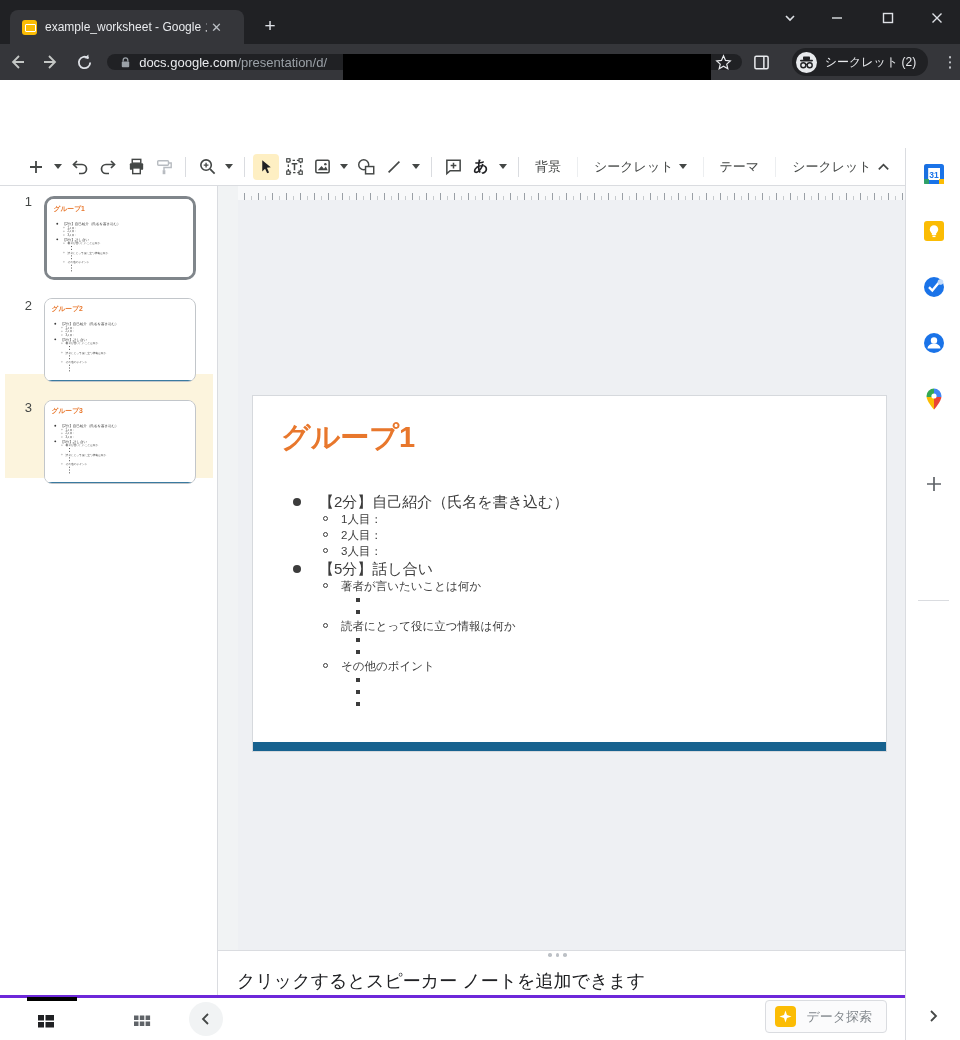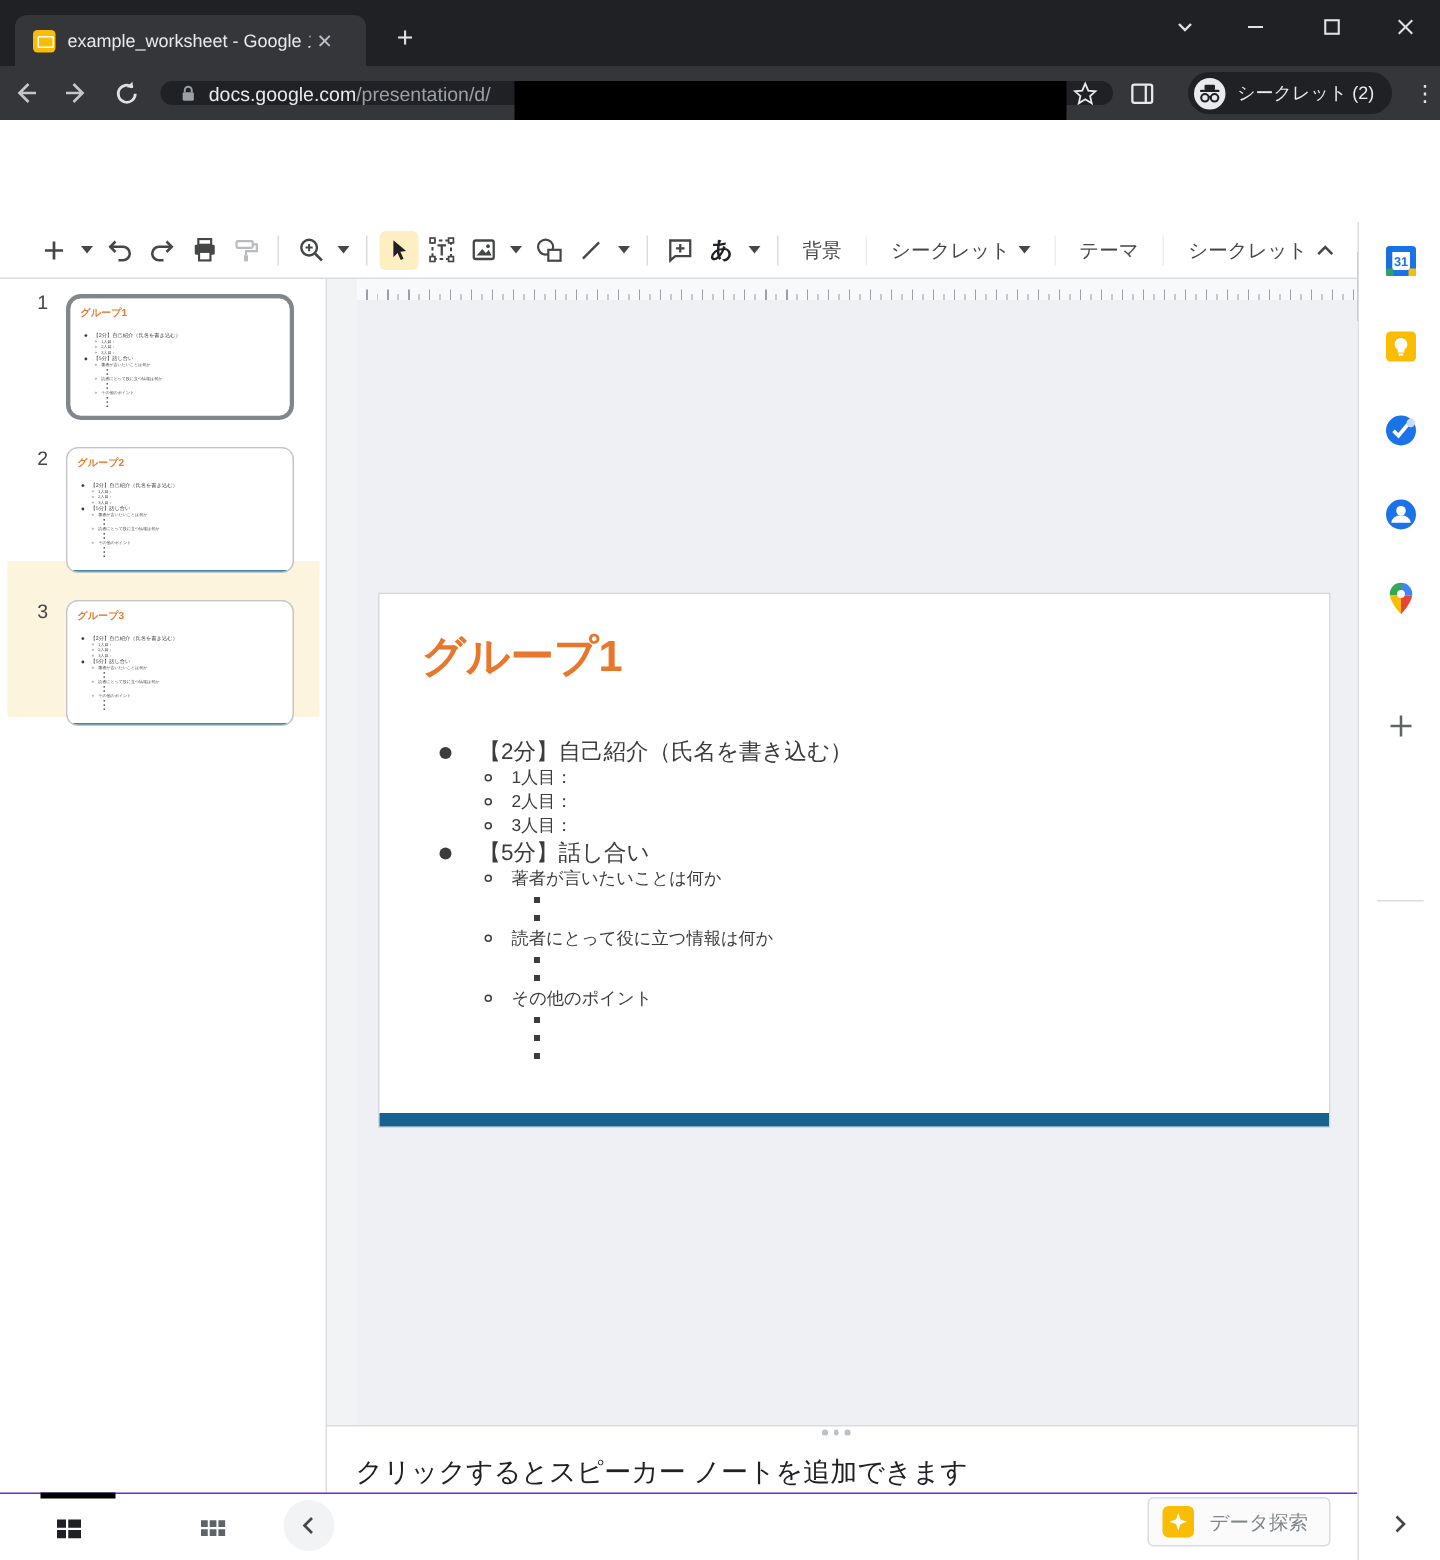--- a/index.html
+++ b/index.html
@@ -94,21 +94,21 @@
   .bl3 .mark { width:4px; height:4px; background:#3c3c3c; margin:4px 0 0 0; flex:none; }
   .s-bar { position:absolute; left:0; right:0; bottom:0; height:9px; background:#17628f; }
 
   
   #notes { left:218px; top:950px; width:687px; height:45px; background:#fff; border-top:1px solid #dadce0; }
   #notes-handle { position:absolute; left:330px; top:2px; display:flex; gap:4px; }
   #notes-handle i { width:3.5px; height:3.5px; border-radius:50%; background:#bdc1c6; }
   #notes-text { position:absolute; left:19px; top:18px; font-size:18px; color:#202124; white-space:nowrap; }
 
   
-  #bottom-bar { left:0; top:995px; width:905px; height:45px; background:#fff; border-top:1px solid #6d28d9; }
+  #bottom-bar { left:0; top:995px; width:905px; height:45px; background:#fff; border-top:3px solid #6d28d9; }
   #view-indicator { position:absolute; left:27px; top:-1px; width:50px; height:4px; background:#000; }
   .bview { position:absolute; top:10px; width:26px; height:26px; display:flex; align-items:center; justify-content:center; }
   #chev-left-btn { position:absolute; left:189px; top:4px; width:34px; height:34px; border-radius:50%; background:#f1f3f4; display:flex; align-items:center; justify-content:center; }
   #explore-btn { position:absolute; right:18px; top:2px; height:33px; background:#fbfbfc; border:1px solid #dadce0; border-radius:4px; display:flex; align-items:center; gap:10px; padding:0 14px 0 9px; }
   #explore-ic { width:21px; height:21px; background:#fbbc04; border-radius:4px; display:flex; align-items:center; justify-content:center; }
   #explore-label { font-size:13px; color:#80868b; white-space:nowrap; }
 
   
   #right-panel { left:905px; top:148px; width:55px; height:892px; background:#fff; border-left:1px solid #dadce0; }
   .side-ic { position:absolute; left:15px; width:25px; height:25px; display:flex; align-items:center; justify-content:center; }

